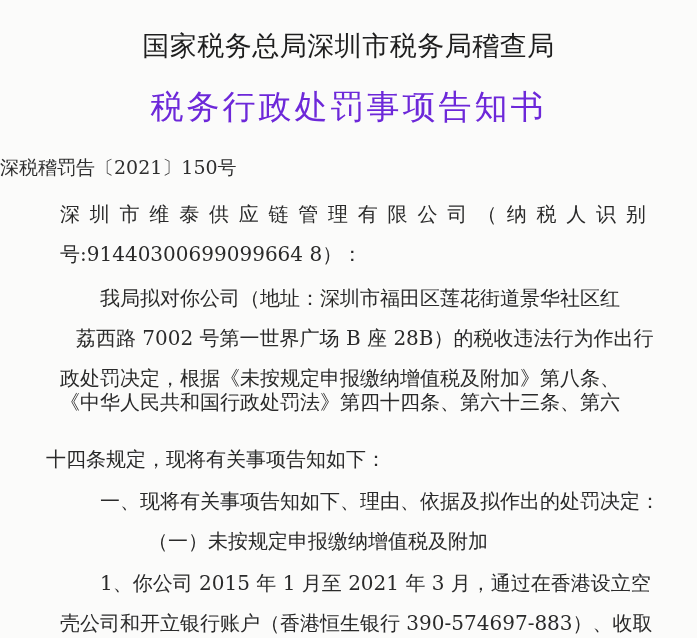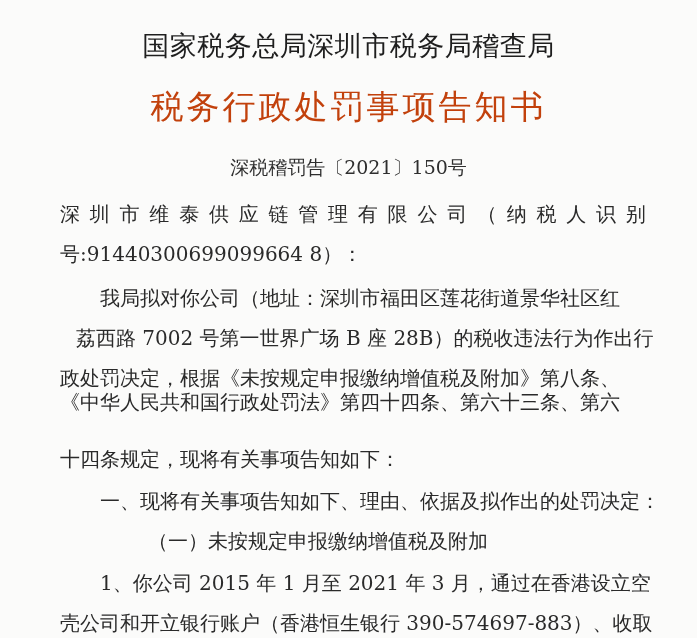--- a/index.html
+++ b/index.html
@@ -13,24 +13,24 @@
   .page { position: absolute; left: 0; top: 0; width: 697px; height: 524px; }
   .line { position: absolute; white-space: nowrap; }
   .title1 {
     left: 0; width: 697px; text-align: center; top: 28px;
     font-family: "DejaVu Sans", "Liberation Sans", sans-serif;
     font-size: 27px; letter-spacing: 0.5px; color: #1e1e1e;
   }
   .title2 {
     left: 0; width: 697px; text-align: center; top: 85px;
     font-family: "DejaVu Sans", "Liberation Sans", sans-serif;
-    font-size: 33px; letter-spacing: 3px; color: #c2410c;
+    font-size: 33px; letter-spacing: 3px; color: #6d28d9;
   }
   .docno {
-    left: 0; width: 697px; text-align: center; top: 155px;
+    left: 0; width: 697px; top: 155px;
     font-size: 19px; color: #2e2e2e;
   }
   .body { font-size: 20px; color: #2a2a2a; }
   .spread { display: flex; justify-content: space-between; width: 586px; }
 </style>
 </head>
 <body>
 
 <div class="page">
   <div class="line title1">国家税务总局深圳市税务局稽查局</div>
@@ -58,20 +58,20 @@
       <span>人</span>
       <span>识</span>
       <span>别</span>
     </div>
   <div class="line body" style="left:60px; top:241px;">号:91440300699099664 8）：</div>
 
   <div class="line body" style="left:100px; top:285px;">我局拟对你公司（地址：深圳市福田区莲花街道景华社区红</div>
   <div class="line body" style="left:76px; top:325px;">荔西路 7002 号第一世界广场 B 座 28B）的税收违法行为作出行</div>
   <div class="line body" style="left:60px; top:365px;">政处罚决定，根据《未按规定申报缴纳增值税及附加》第八条、</div>
   <div class="line body" style="left:60px; top:389px;">《中华人民共和国行政处罚法》第四十四条、第六十三条、第六</div>
-  <div class="line body" style="left:60px; top:446px;">十四条规定，现将有关事项告知如下：</div>
+  <div class="line body" style="left:46px; top:446px;">十四条规定，现将有关事项告知如下：</div>
 
   <div class="line body" style="left:100px; top:488px;">一、现将有关事项告知如下、理由、依据及拟作出的处罚决定：</div>
   <div class="line body" style="left:100px; top:528px;margin-left:48px;">（一）未按规定申报缴纳增值税及附加</div>
 
   <div class="line body" style="left:100px; top:570px;">1、你公司 2015 年 1 月至 2021 年 3 月，通过在香港设立空</div>
   <div class="line body" style="left:60px; top:610px;">壳公司和开立银行账户（香港恒生银行 390-574697-883）、收取</div>
 </div>
 
 </body></html>

